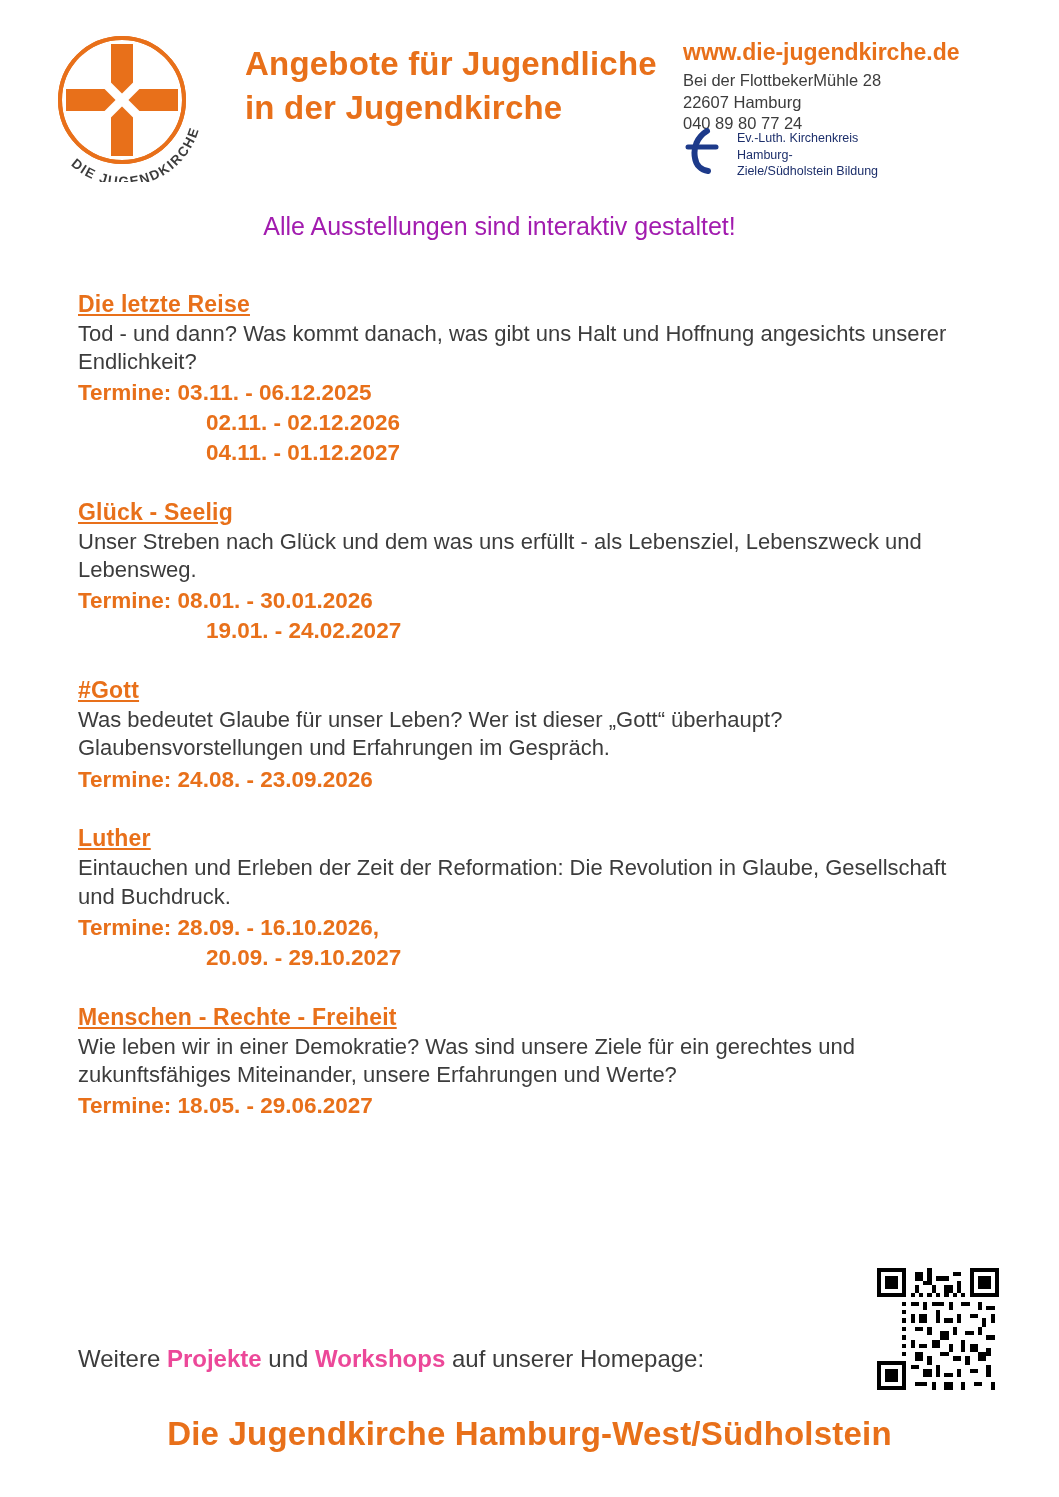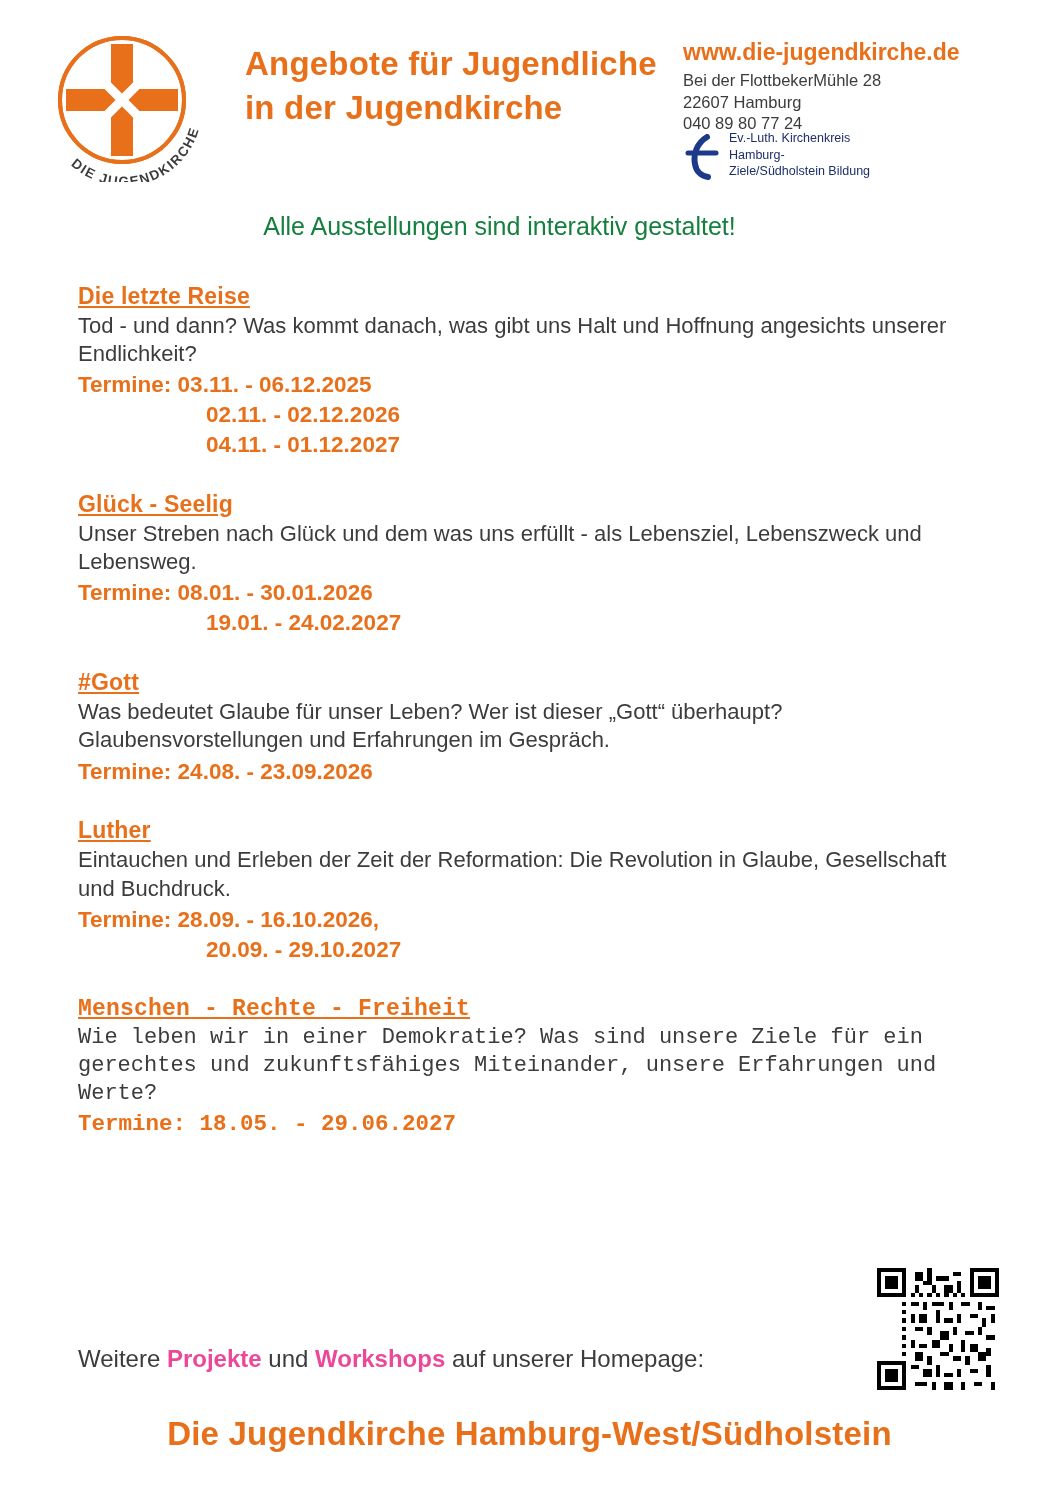--- a/index.html
+++ b/index.html
@@ -61,53 +61,53 @@
     color: #3c3c3c;
     line-height: 1.32;
   }
 
   .kirchenkreis {
     position: absolute;
     left: 683px;
     top: 128px;
     width: 330px;
     display: flex;
-    align-items: flex-end;
-    gap: 4px;
+    align-items: flex-start;
+    gap: 12px;
   }
   .kk-logo {
     flex: 0 0 auto;
     width: 42px;
     height: 46px;
   }
   .kk-text {
     font-size: 12.5px;
     color: #1d2f6b;
     line-height: 1.32;
     padding-top: 2px;
   }
 
   
   .intro {
     text-align: center;
     font-size: 25px;
-    color: #15803d;
-    margin: 12px 0 8px 0;
+    color: #a21caf;
+    margin: 12px 0 16px 0;
     padding-right: 60px;
   }
 
   
   .content {
     padding: 34px 70px 0 78px;
   }
 
   .section {
     margin-bottom: 31px;
   }
-  .section:last-of-type { margin-bottom: 28px; font-family: Liberation Mono, monospace; }
+  .section:last-of-type { margin-bottom: 28px; }
 
   .sec-title {
     font-size: 23px;
     font-weight: bold;
     color: #E8701A;
     text-decoration: underline;
     margin-bottom: 2px;
     letter-spacing: 0.2px;
   }
 

